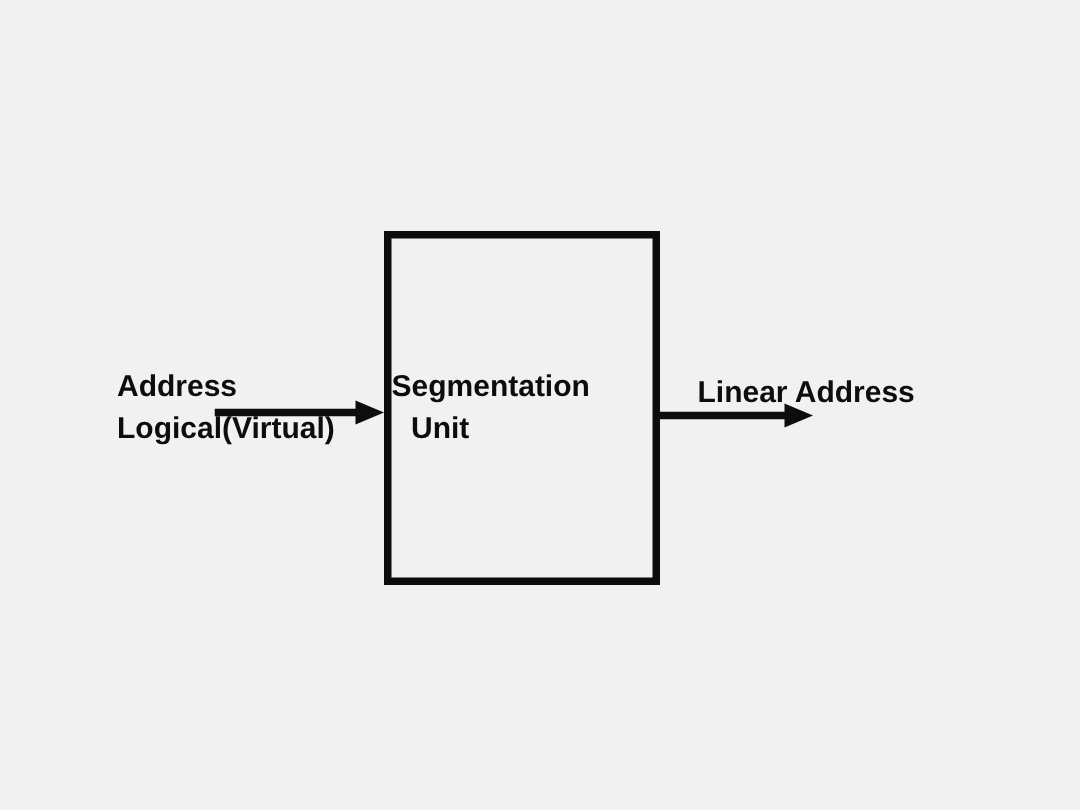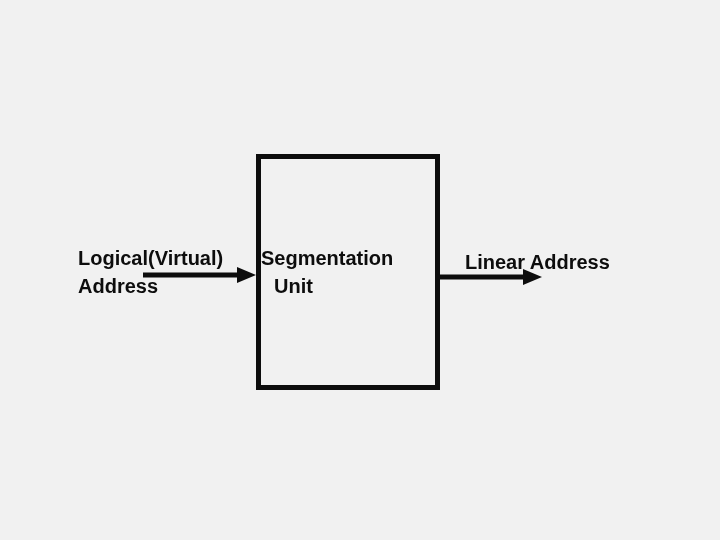--- a/index.html
+++ b/index.html
@@ -48,22 +48,22 @@
   }
   .arrow-left  { left: 143px; top: 265px; }
   .arrow-right { left: 437px; top: 267px; }
 </style>
 </head>
 <body>
 
 <div class="canvas">
 
   <div class="label input-label">
+    <div class="label-line">Address</div>
     <div class="label-line">Logical(Virtual)</div>
-    <div class="label-line">Address</div>
   </div>
 
   <svg class="arrow arrow-left" width="113" height="20" viewBox="0 0 113 20">
     <line x1="0" y1="10" x2="96" y2="10" stroke="currentColor" stroke-width="5"></line>
     <polygon points="94,2 113,10 94,18" fill="currentColor"></polygon>
   </svg>
 
   <div class="unit-box">
     <div class="label label-line" style="position:static;">Segmentation</div>
     <div class="label label-line" style="position:static;margin-left:13px;">Unit</div>

